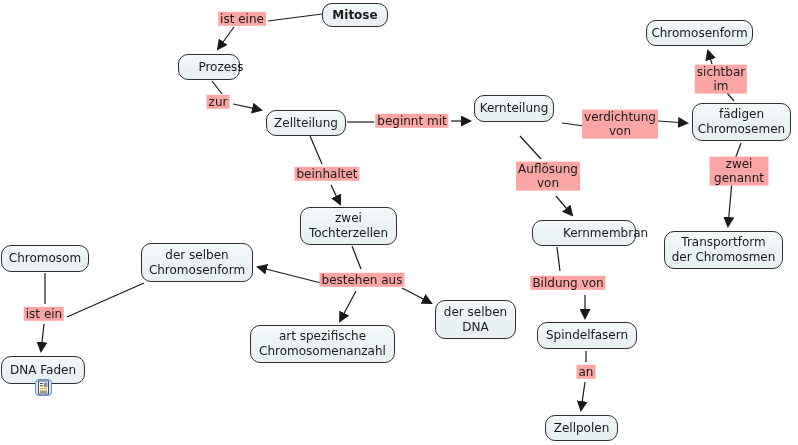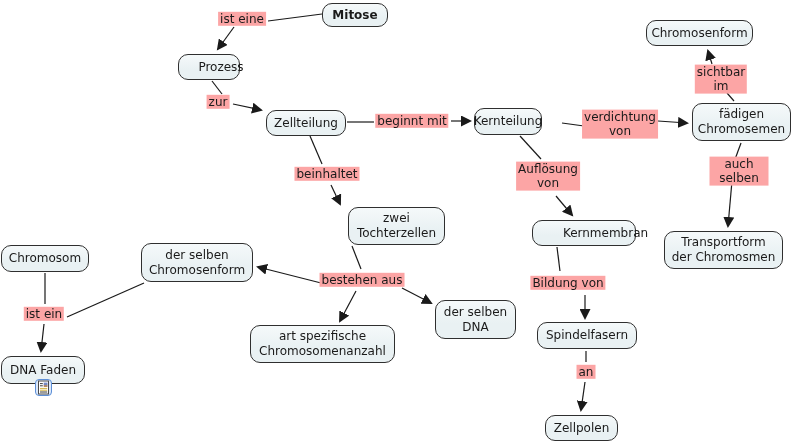--- a/index.html
+++ b/index.html
@@ -72,30 +72,30 @@
         <line x1="45" y1="273" x2="45" y2="304" stroke="#1a1a1a" stroke-width="1.2"></line>
         <line x1="44" y1="324" x2="41" y2="351" stroke="#1a1a1a" stroke-width="1.2" marker-end="url(#arrowhead)"></line>
         <line x1="144" y1="283" x2="67" y2="317" stroke="#1a1a1a" stroke-width="1.2"></line>
       </g>
   </svg>
 
   <div id="nodes-layer">
       <div class="node bold" style="left: 322px; top: 3px; width: 66px; height: 24px;">Mitose</div>
       <div class="node" style="left: 178px; top: 54px; width: 62px; height: 26px; padding-left: 28px;">Prozess</div>
       <div class="node" style="left: 266px; top: 110px; width: 80px; height: 26px;">Zellteilung</div>
-      <div class="node" style="left: 474px; top: 108px; width: 68px; height: 27px;">Kernteilung</div>
+      <div class="node" style="left: 474px; top: 95px; width: 80px; height: 27px;">Kernteilung</div>
       <div class="node" style="left: 646px; top: 20px; width: 107px; height: 26px;">Chromosenform</div>
       <div class="node" style="left: 692px; top: 103px; width: 99px; height: 38px;">fädigen
 Chromosemen</div>
       <div class="node" style="left: 664px; top: 231px; width: 119px; height: 38px;">Transportform
 der Chromosmen</div>
       <div class="node" style="left: 532px; top: 220px; width: 104px; height: 26px; padding-left: 47px;">Kernmembran</div>
       <div class="node" style="left: 537px; top: 322px; width: 100px; height: 27px;">Spindelfasern</div>
       <div class="node" style="left: 545px; top: 415px; width: 73px; height: 26px;">Zellpolen</div>
-      <div class="node" style="left: 300px; top: 207px; width: 97px; height: 38px; margin-left: 48px;">zwei
+      <div class="node" style="left: 300px; top: 207px; width: 97px; height: 38px;">zwei
 Tochterzellen</div>
       <div class="node" style="left: 250px; top: 325px; width: 145px; height: 38px;">art spezifische
 Chromosomenanzahl</div>
       <div class="node" style="left: 435px; top: 300px; width: 81px; height: 39px;">der selben
 DNA</div>
       <div class="node" style="left: 141px; top: 243px; width: 112px; height: 39px;">der selben
 Chromosenform</div>
       <div class="node" style="left: 1px; top: 245px; width: 88px; height: 27px;">Chromosom</div>
       <div class="node" style="left: 1px; top: 356px; width: 84px; height: 28px;">DNA Faden</div>
     </div>
@@ -106,21 +106,21 @@
       <div class="link-label" style="left: 327px; top: 174px;">beinhaltet</div>
       <div class="link-label" style="left: 362px; top: 280px;">bestehen aus</div>
       <div class="link-label" style="left: 548px; top: 176px;">Auflösung
 von</div>
       <div class="link-label" style="left: 568px; top: 283px;">Bildung von</div>
       <div class="link-label" style="left: 586px; top: 372px;">an</div>
       <div class="link-label" style="left: 620px; top: 124px;">verdichtung
 von</div>
       <div class="link-label" style="left: 721px; top: 79px;">sichtbar
 im</div>
-      <div class="link-label" style="left: 739px; top: 171px;">auch selben</div>
+      <div class="link-label" style="left: 739px; top: 171px;">zwei genannt</div>
       <div class="link-label" style="left: 44px; top: 314px; text-align: right;">ist ein</div>
     </div>
 
   <svg id="resource-icon" viewBox="0 0 17 17" style="left: 34.5px; top: 378.5px;">
     <rect x="0.5" y="0.5" width="16" height="16" rx="3.5" fill="#dce9fb" stroke="#5d8fd7" stroke-width="1"></rect>
     <rect x="3.5" y="2" width="10" height="13" fill="#ffffff" stroke="#4a4a4a" stroke-width="1"></rect>
     <rect x="8.7" y="3.6" width="3.8" height="2.6" fill="#7388c2"></rect>
     <rect x="8.7" y="6.2" width="3.8" height="1.6" fill="#9c6b4a"></rect>
     <line x1="5" y1="4.6" x2="7.8" y2="4.6" stroke="#3a3a3a" stroke-width="1"></line>
     <line x1="5" y1="6.8" x2="7.8" y2="6.8" stroke="#3a3a3a" stroke-width="1"></line>

